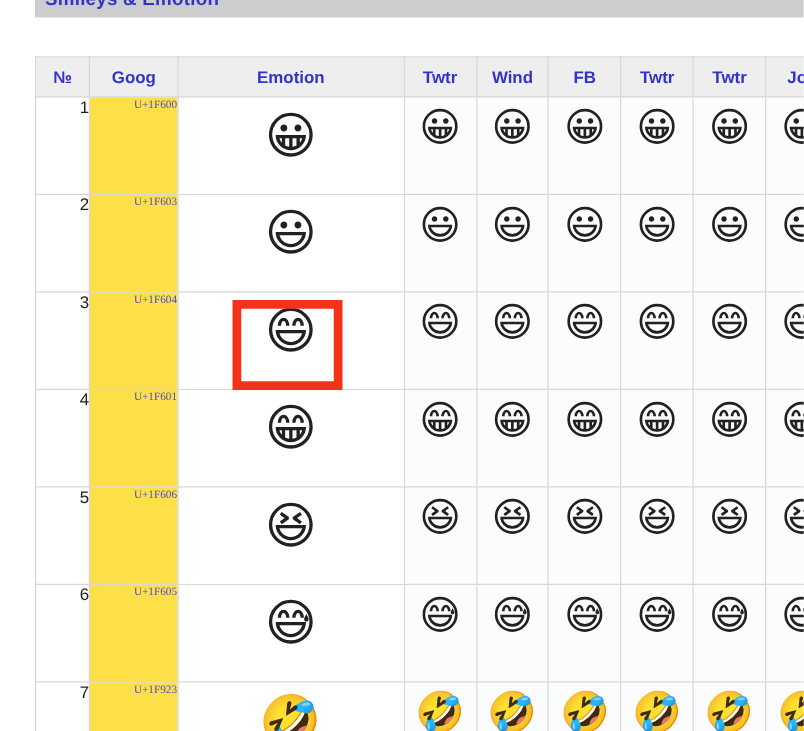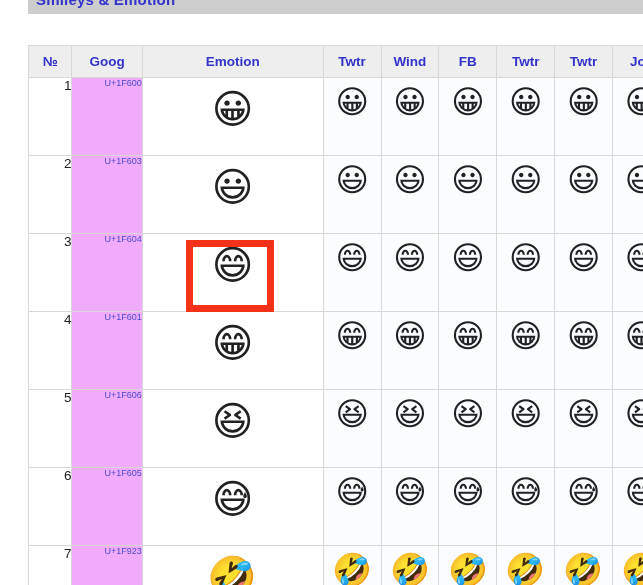--- a/index.html
+++ b/index.html
@@ -103,24 +103,24 @@
     padding: 6px 9px 0 0;
     font-size: 13.5px;
     color: #202122;
     background: #ffffff;
     box-sizing: border-box;
   }
   .cell-code {
     text-align: right;
     vertical-align: top;
     padding: 7px 6px 0 0;
-    font-family: Liberation Sans, sans-serif;
+    font-family: Liberation Serif, serif;
     font-size: 9px;
     color: #4b4bd1;
-    background: #f0abfc;
+    background: #fde047;
     white-space: nowrap;
     box-sizing: border-box;
   }
   .cell-browser {
     text-align: center;
     vertical-align: top;
     background: #ffffff;
     position: relative;
     box-sizing: border-box;
   }

